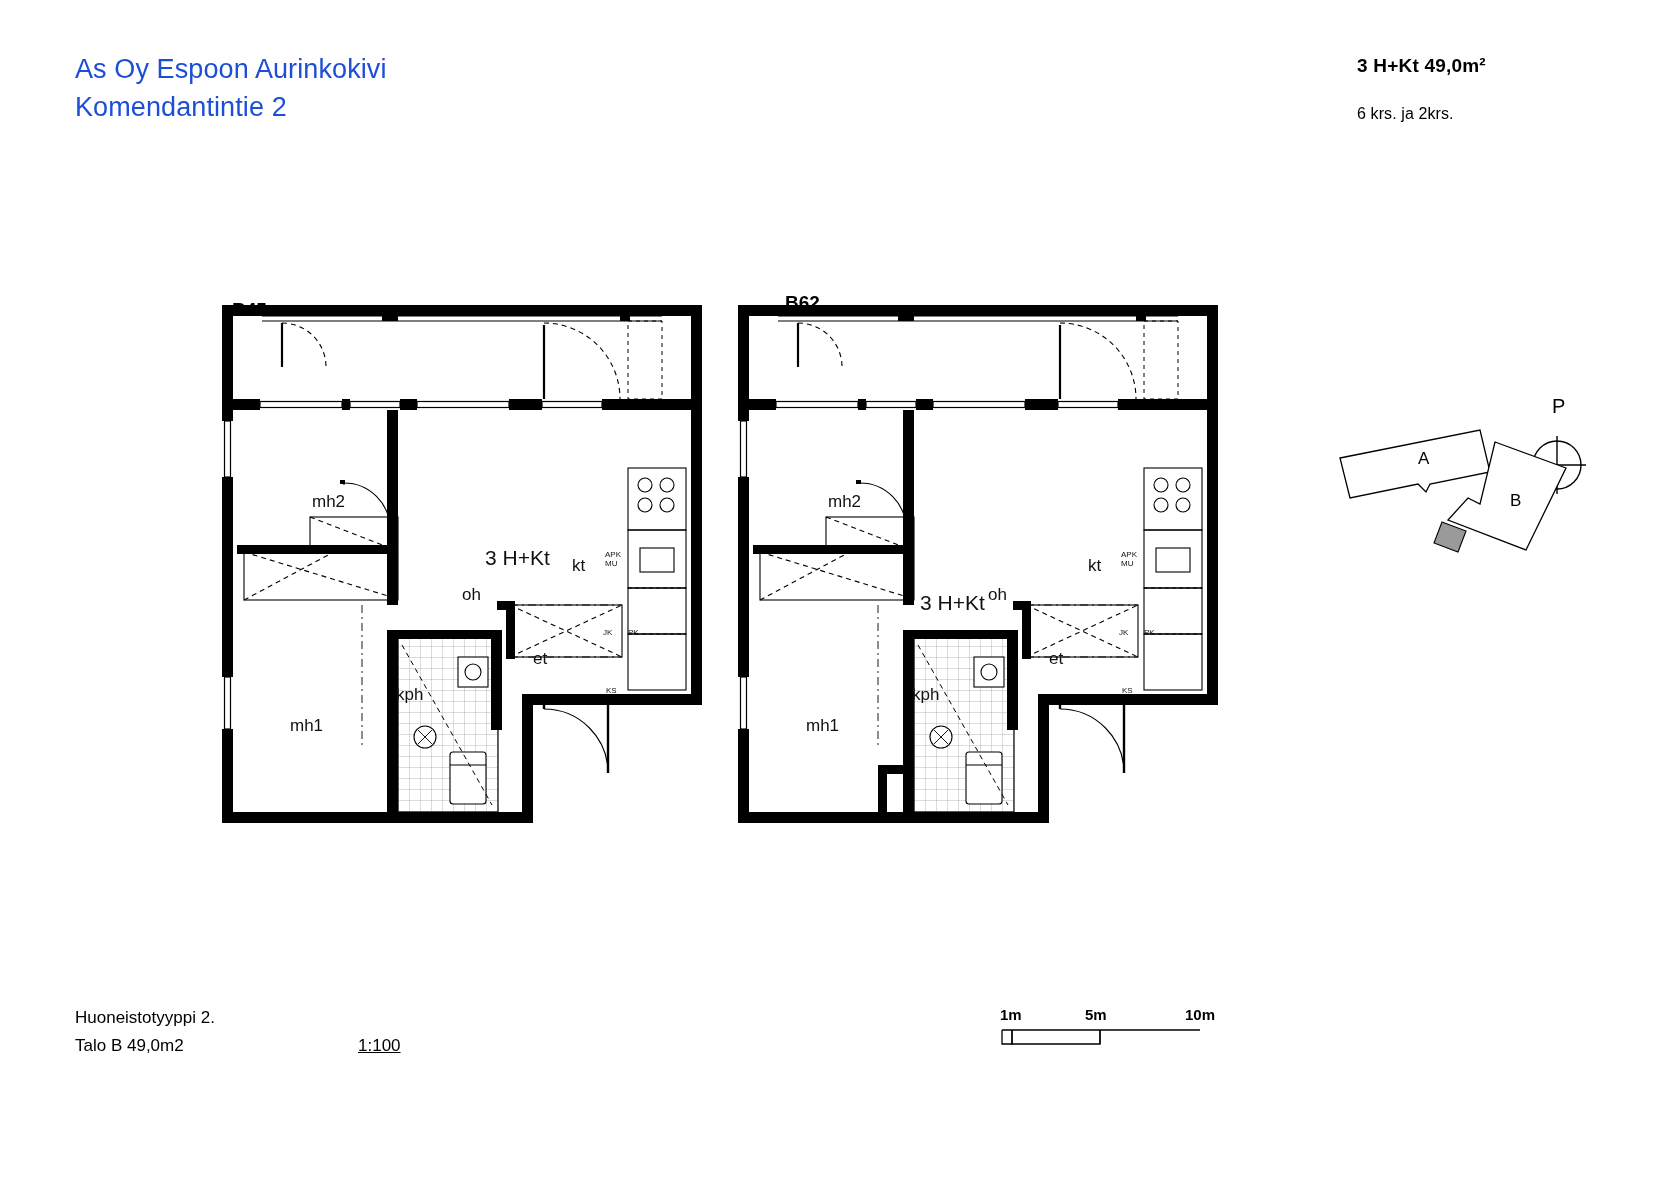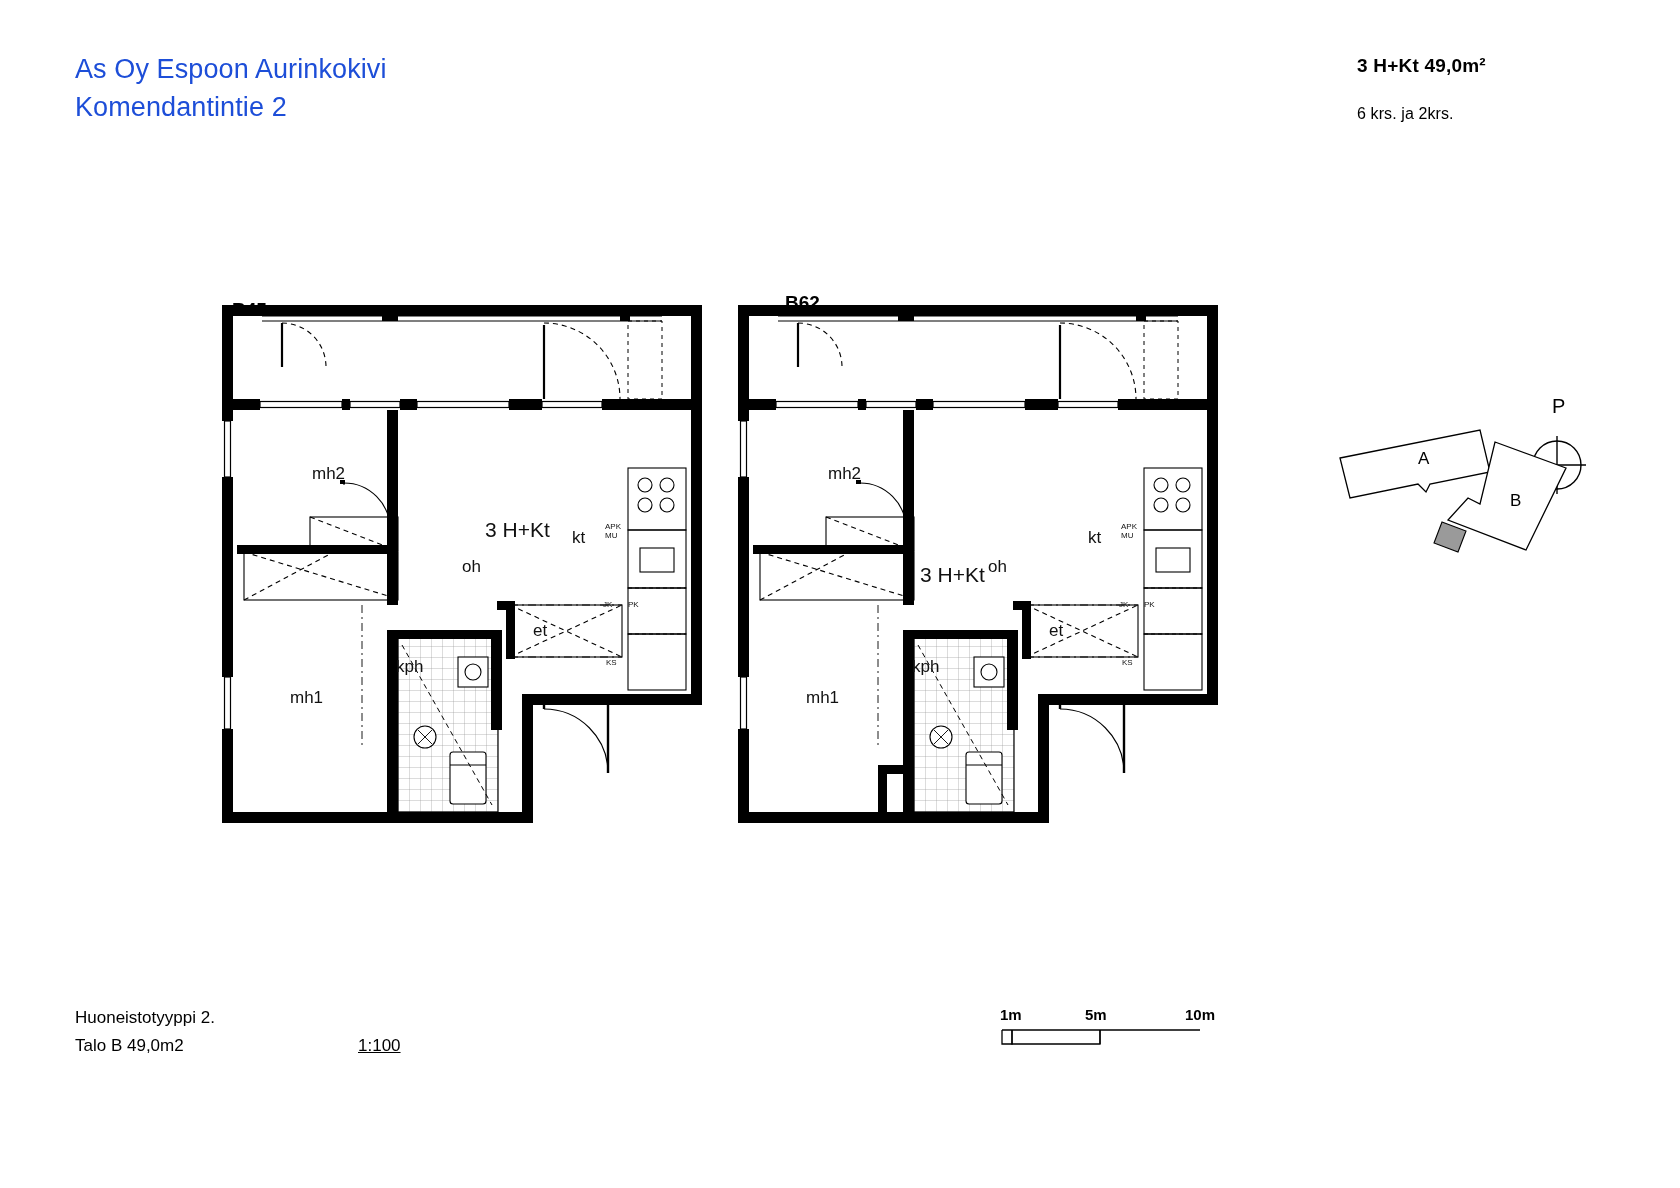--- a/index.html
+++ b/index.html
@@ -92,20 +92,21 @@
     font-size: 20px;
   }
   svg { display: block; }
   .plan {
     position: absolute;
   }
   .roomlabel {
     position: absolute;
     font-size: 17px;
     color: #111;
+    margin-top: 28px;
   }
   .roomlabel.big {
     font-size: 21px;
     text-align: right;
   }
   .roomlabel.micro {
     font-size: 8px;
   }
 </style>
 </head>

